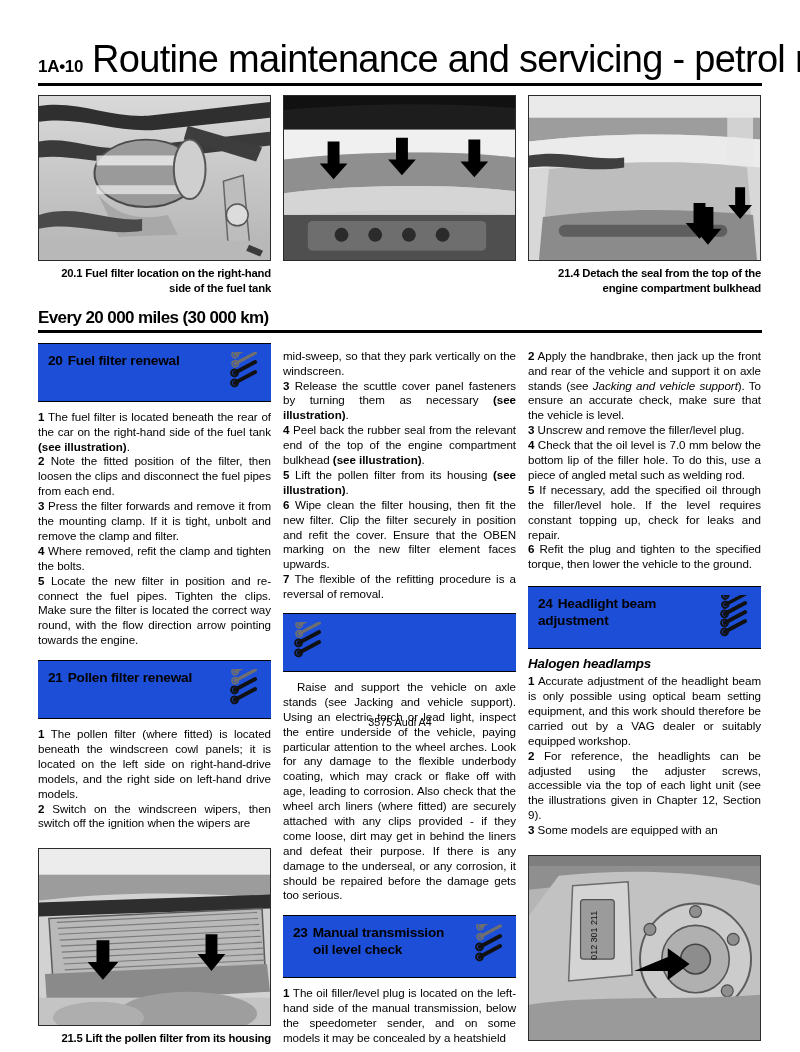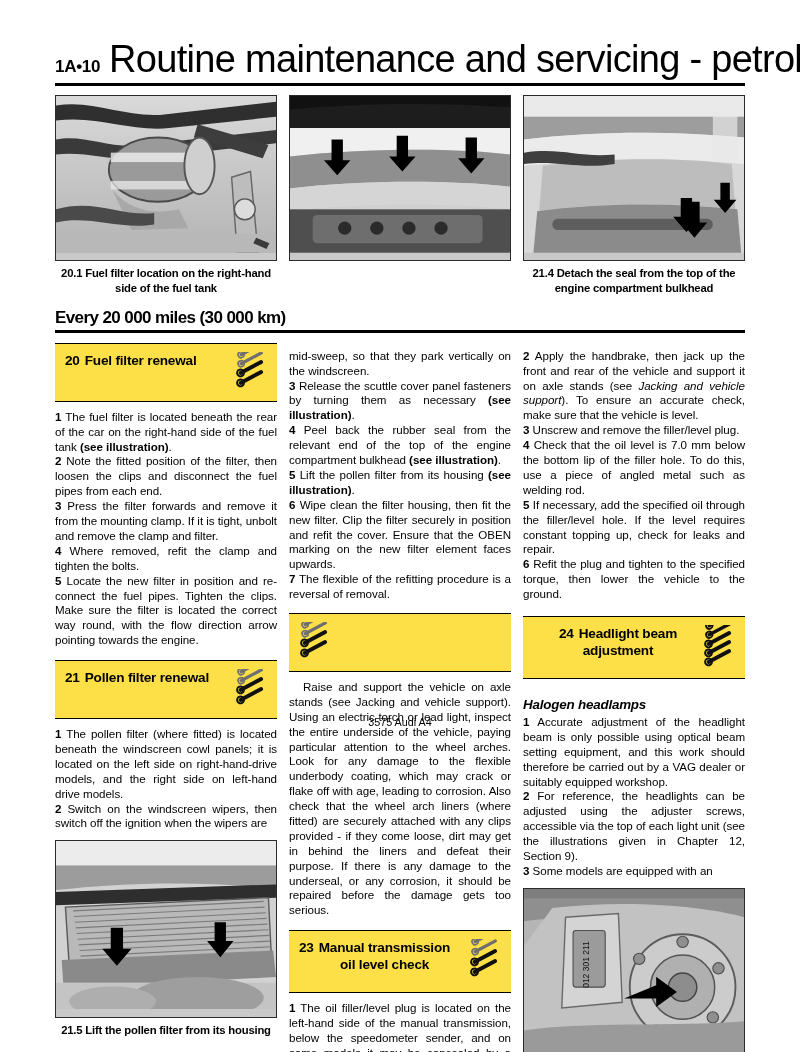--- a/index.html
+++ b/index.html
@@ -7,21 +7,21 @@
   body {
     width: 800px;
     height: 1052px;
     background: #ffffff;
     font-family: "Liberation Sans", sans-serif;
     color: #000;
     position: relative;
     overflow: hidden;
   }
 
-  .page { position: relative; width: 800px; height: 742px; padding: 0 55px; }
+  .page { position: relative; width: 800px; height: 742px; padding: 0 38px; }
 
   
   .page-header {
     display: flex;
     align-items: baseline;
     padding-top: 38px;
     padding-bottom: 2px;
   }
   .folio {
     font-size: 17px;
@@ -46,50 +46,49 @@
     height: 166px;
     border: 1px solid #2b2b2b;
     position: relative;
     overflow: hidden;
     background: #c9c9c9;
   }
   .photo-inner { position: absolute; inset: 0; }
   .caption {
     font-size: 11.3px;
     font-weight: bold;
-    text-align: center;
+    text-align: right;
     line-height: 1.32;
     padding-top: 5px;
     letter-spacing: -0.2px;
   }
 
   
   .mileage-head {
     font-size: 17px;
     font-weight: bold;
     letter-spacing: -0.6px;
     padding-top: 12px;
     padding-bottom: 2px;
   }
   .mileage-rule { border-bottom: 3px solid #000; margin-bottom: 10px; }
 
   
   .columns { display: flex; gap: 12px; }
   .col { width: 233px; }
 
   .sec-head {
-    background: #fde047;
+    background: #1d4ed8;
     border-top: 1.5px solid #000;
     border-bottom: 1.5px solid #000;
     padding: 9px 8px 9px 10px;
     display: flex;
     align-items: flex-start;
     justify-content: space-between;
     min-height: 49px;
-    text-align: center;
   }
   .sec-head-text {
     font-size: 13.6px;
     font-weight: bold;
     line-height: 1.25;
     letter-spacing: -0.2px;
   }
   .sec-num { margin-right: 5px; }
   .sec-title-l2 { display: block; padding-left: 20px; }
 
@@ -106,25 +105,25 @@
   p.body.tight { margin-top: 6px; }
   p.body .num { font-weight: bold; }
   p.body b { font-weight: bold; }
   p.body i { font-style: italic; }
   p.body.indent { text-indent: 14px; }
 
   .subhead {
     font-size: 13.4px;
     font-weight: bold;
     font-style: italic;
-    margin-top: 18px;
+    margin-top: 7px;
     letter-spacing: -0.2px;
   }
 
-  .fig-inline { margin-top: 9px; }
+  .fig-inline { margin-top: 17px; }
   .fig-inline .photo { height: 165px; }
   .fig-inline.tall .photo { height: 178px; }
 
   
   .footer {
     position: absolute;
     bottom: 14px;
     left: 0;
     width: 800px;
     text-align: center;

